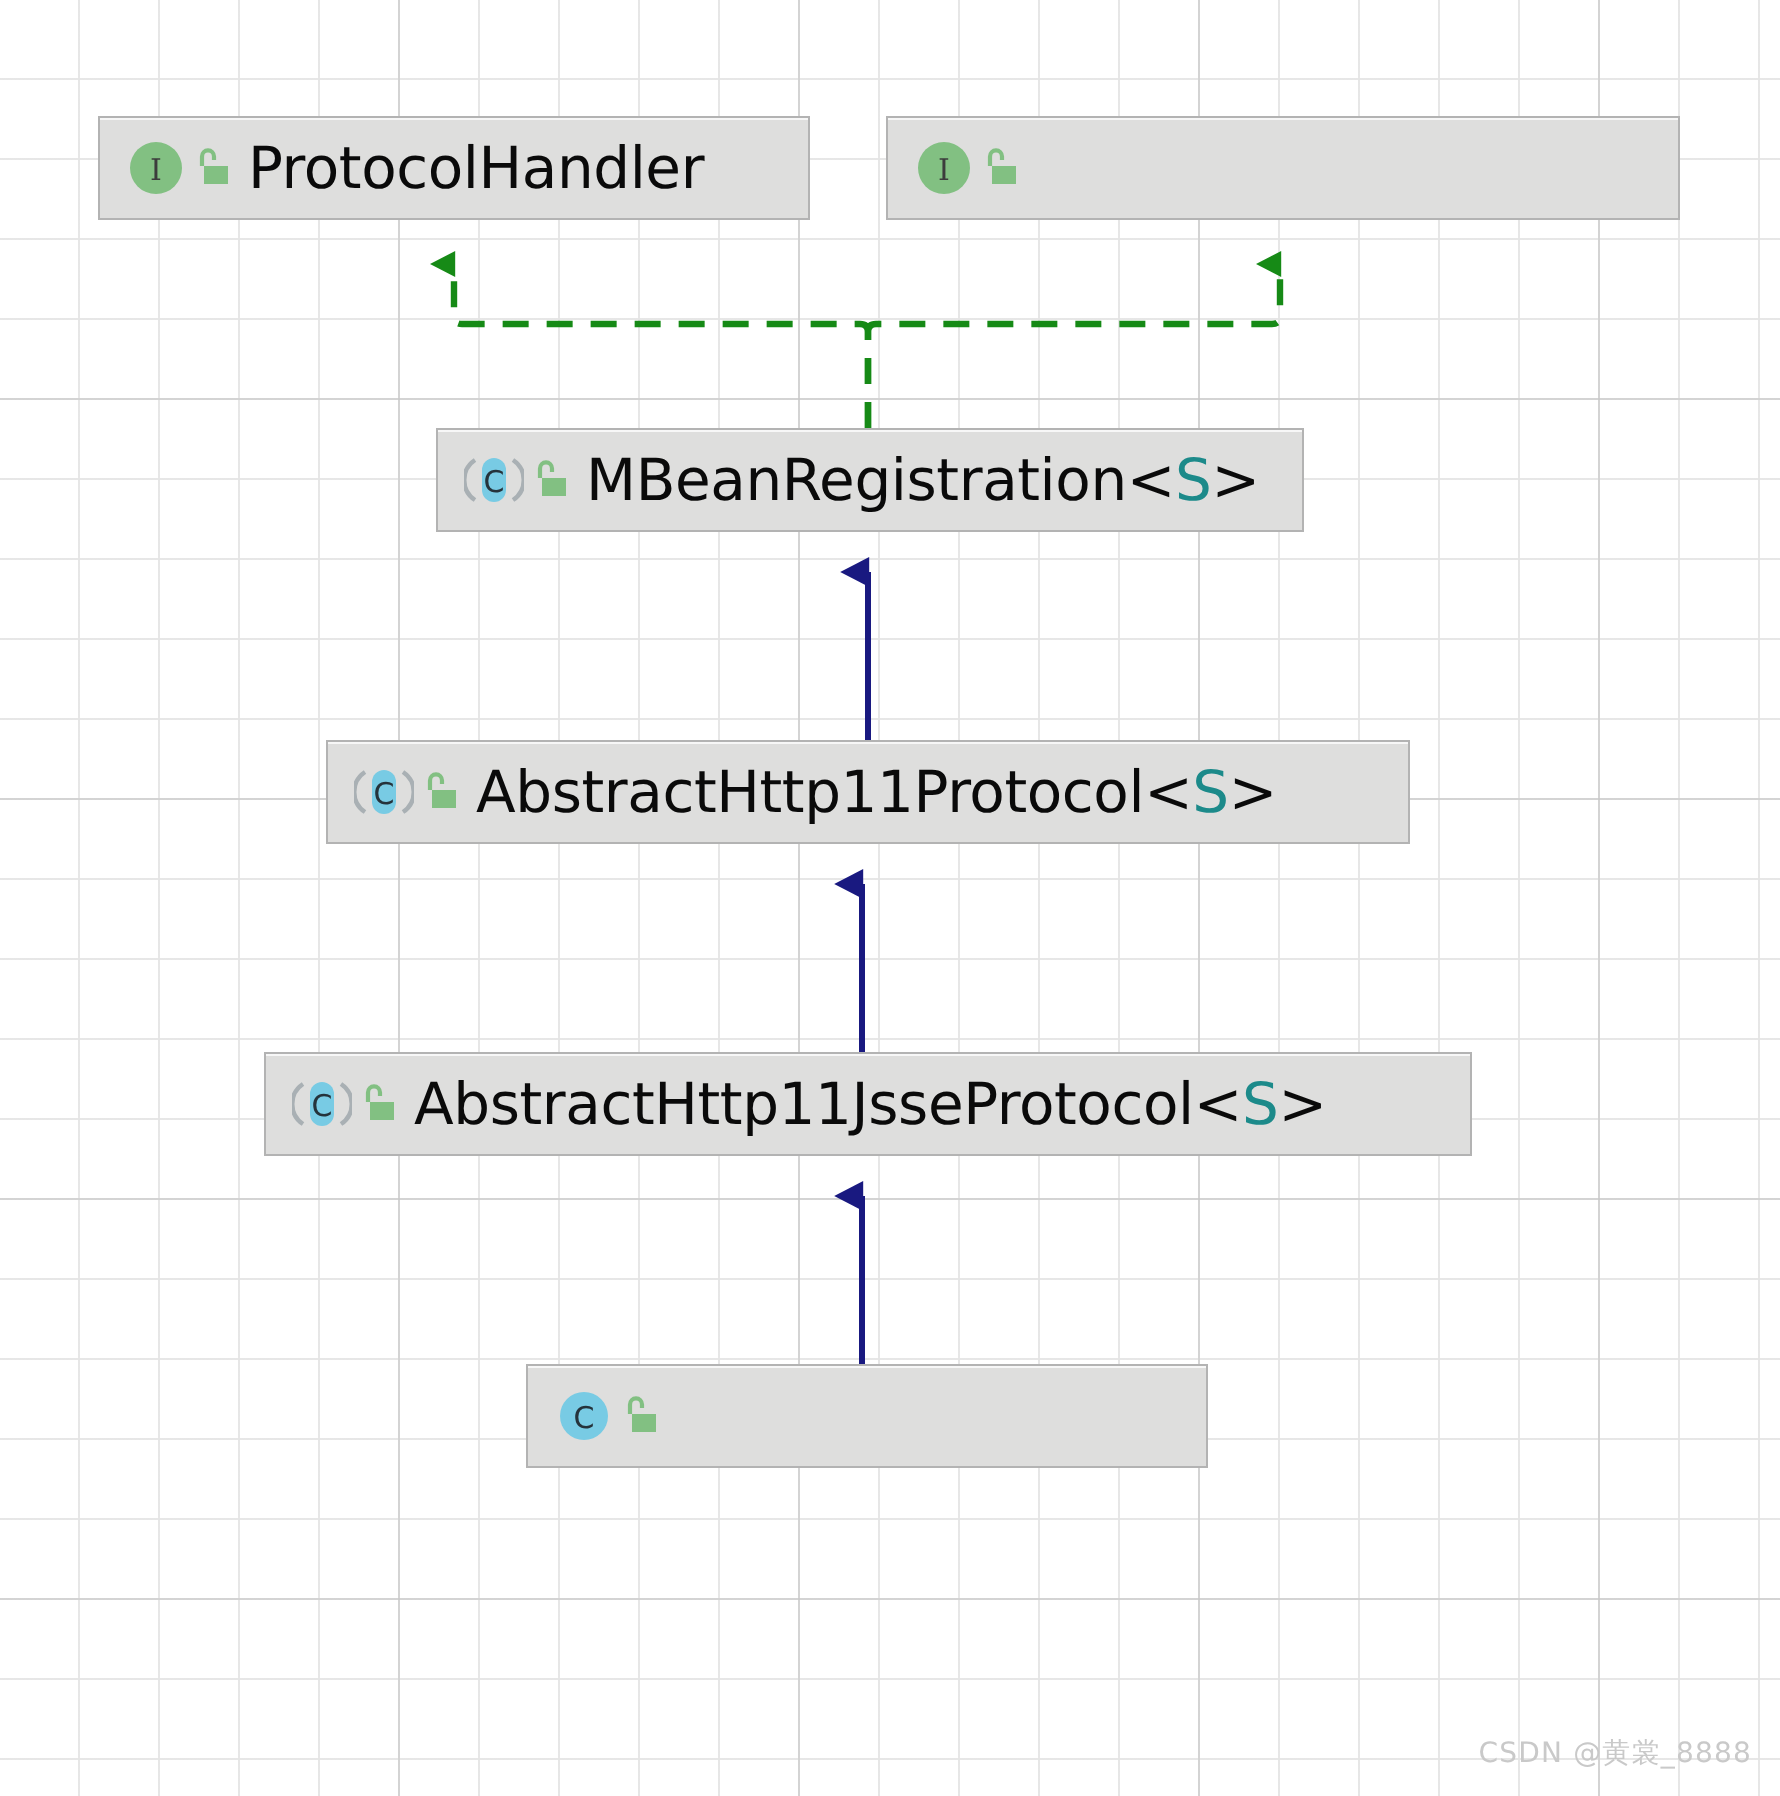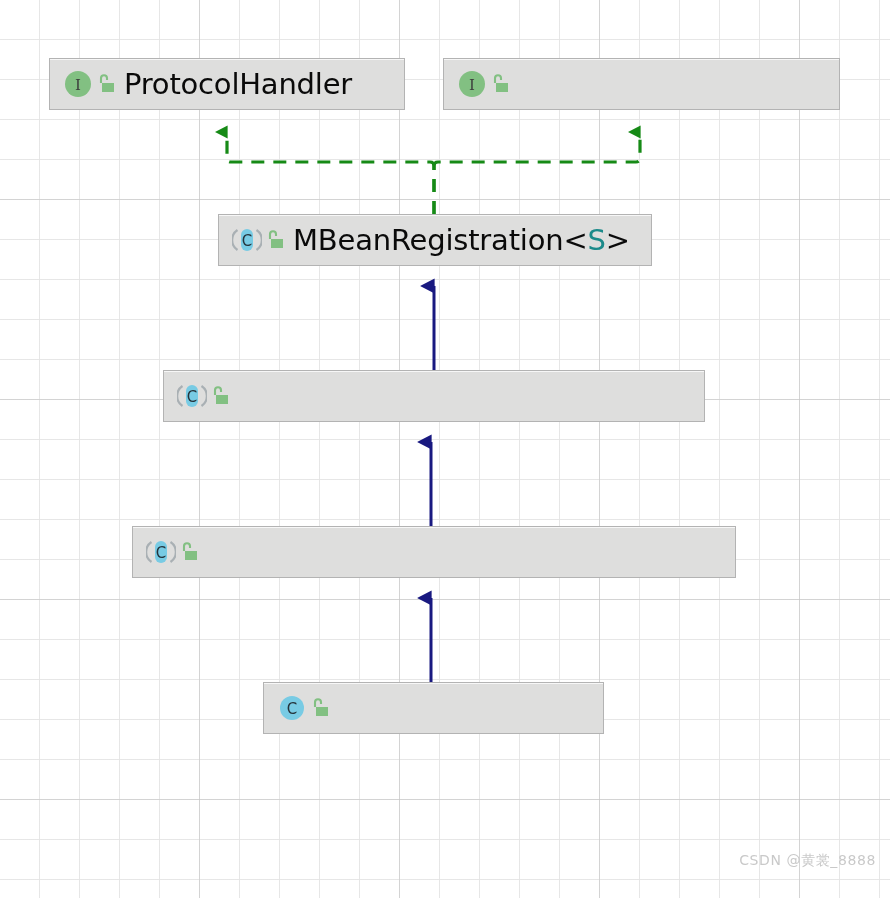--- a/index.html
+++ b/index.html
@@ -79,21 +79,21 @@
     width: 18px;
     height: 20px;
     flex: 0 0 18px;
     margin-left: 4px;
   }
 
   
   #watermark {
     position: absolute;
     right: 14px;
-    bottom: 28px;
+    bottom: 12px;
     font-size: 14px;
     color: #c9c9c9;
     letter-spacing: 0.6px;
     font-family: "DejaVu Sans", "Liberation Sans", sans-serif;
   }
 </style>
 </head>
 <body>
 
 <div id="canvas">
@@ -190,37 +190,43 @@
         <rect x="9" y="4" width="12" height="22" rx="6" fill="#78cbe4"></rect>
         <text x="15" y="21" text-anchor="middle" font-family="'DejaVu Sans','Liberation Sans',sans-serif" font-size="15" fill="#25333b">C</text>
       </svg>
     </span>
     <span class="lock-icon">
       <svg width="18" height="20" viewBox="0 0 18 20">
         <path d="M4 9 L4 4.2 A3 3 0 0 1 10 4.2 L10 6" fill="none" stroke="#82c082" stroke-width="2.1"></path>
         <rect x="5" y="9" width="12" height="9" fill="#82c082"></rect>
       </svg>
     </span>
+    <span class="label">
+      <span>AbstractHttp11Protocol</span><span class="angle">&lt;</span><span class="generic">S</span><span class="angle">&gt;</span>
+    </span>
   </div>
 
   <div class="node" style="left:132px; top:526px; width:604px;">
     <span class="kind-icon">
       <svg width="30" height="30" viewBox="0 0 30 30">
         <path d="M5.5 5 A12 12 0 0 0 5.5 25" fill="none" stroke="#a9b0b4" stroke-width="2.2"></path>
         <path d="M24.5 5 A12 12 0 0 1 24.5 25" fill="none" stroke="#a9b0b4" stroke-width="2.2"></path>
         <rect x="9" y="4" width="12" height="22" rx="6" fill="#78cbe4"></rect>
         <text x="15" y="21" text-anchor="middle" font-family="'DejaVu Sans','Liberation Sans',sans-serif" font-size="15" fill="#25333b">C</text>
       </svg>
     </span>
     <span class="lock-icon">
       <svg width="18" height="20" viewBox="0 0 18 20">
         <path d="M4 9 L4 4.2 A3 3 0 0 1 10 4.2 L10 6" fill="none" stroke="#82c082" stroke-width="2.1"></path>
         <rect x="5" y="9" width="12" height="9" fill="#82c082"></rect>
       </svg>
     </span>
+    <span class="label">
+      <span>AbstractHttp11JsseProtocol</span><span class="angle">&lt;</span><span class="generic">S</span><span class="angle">&gt;</span>
+    </span>
   </div>
 
   <div class="node" style="left:263px; top:682px; width:341px;">
     <span class="kind-icon">
       <svg width="30" height="30" viewBox="0 0 30 30">
         <circle cx="15" cy="15" r="12" fill="#78cbe4"></circle>
         <text x="15" y="21" text-anchor="middle" font-family="'DejaVu Sans','Liberation Sans',sans-serif" font-size="15" fill="#25333b">C</text>
       </svg>
     </span>
     <span class="lock-icon">

